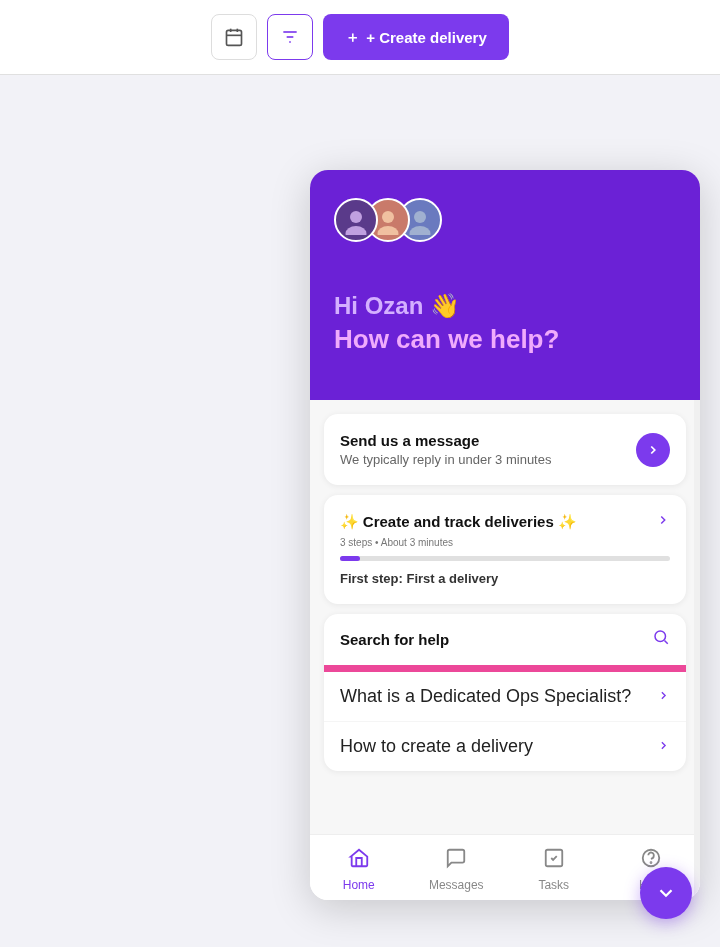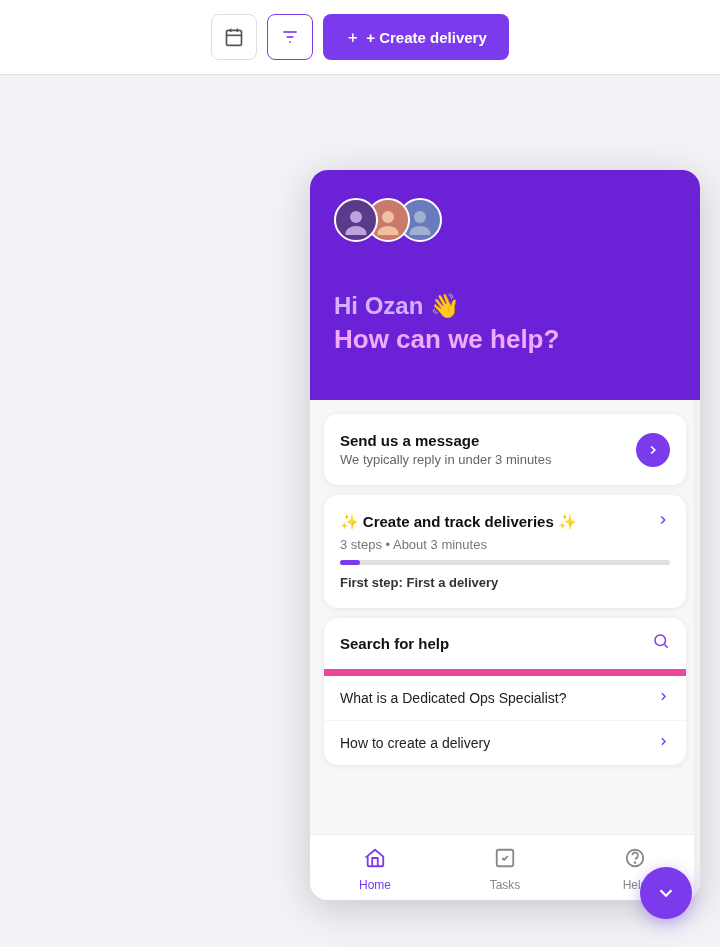--- a/index.html
+++ b/index.html
@@ -201,21 +201,21 @@
       justify-content: space-between;
       margin-bottom: 6px;
       gap: 48px;
     }
     .tutorial-title {
       font-size: 15px;
       font-weight: 700;
       color: #111;
     }
     .tutorial-subtitle {
-      font-size: 13px;
+      font-size: 10px;
       color: #777;
       margin-bottom: 8px;
     }
     .progress-bar-track {
       width: 100%;
       height: 5px;
       background: #e0e0e0;
       border-radius: 3px;
       margin-bottom: 10px;
     }
@@ -261,21 +261,21 @@
     .search-item {
       display: flex;
       align-items: center;
       justify-content: space-between;
       padding: 14px 16px;
       border-bottom: 1px solid #f5f5f5;
       cursor: pointer;
     }
     .search-item:last-child { border-bottom: none; }
     .search-item-text {
-      font-size: 14px;
+      font-size: 18px;
       color: #222;
     }
     .search-item-chevron {
       color: #7c3aed;
       font-size: 14px;
     }
 
     
     .widget-footer {
       background: #fff;
@@ -454,20 +454,28 @@
           <svg width="22" height="22" viewBox="0 0 24 24" fill="none" stroke="#7c3aed" stroke-width="2">
             <path d="M3 10.5L12 3l9 7.5V20a1 1 0 0 1-1 1H5a1 1 0 0 1-1-1V10.5z"></path>
             <polyline points="9 21 9 12 15 12 15 21"></polyline>
           </svg>
         </span>
         <span class="nav-label" style="color:#7c3aed;">Home</span>
       </div>
       <div class="nav-item">
         <span class="nav-icon">
           <svg width="22" height="22" viewBox="0 0 24 24" fill="none" stroke="#888" stroke-width="2">
+            <path d="M21 15a2 2 0 0 1-2 2H7l-4 4V5a2 2 0 0 1 2-2h14a2 2 0 0 1 2 2z"></path>
+          </svg>
+        </span>
+        <span class="nav-label">Messages</span>
+      </div>
+      <div class="nav-item">
+        <span class="nav-icon">
+          <svg width="22" height="22" viewBox="0 0 24 24" fill="none" stroke="#888" stroke-width="2">
             <rect x="3" y="3" width="18" height="18" rx="2"></rect>
             <polyline points="9 12 11 14 15 10"></polyline>
           </svg>
         </span>
         <span class="nav-label">Tasks</span>
       </div>
       <div class="nav-item">
         <span class="nav-icon">
           <svg width="22" height="22" viewBox="0 0 24 24" fill="none" stroke="#888" stroke-width="2">
             <circle cx="12" cy="12" r="9"></circle>

